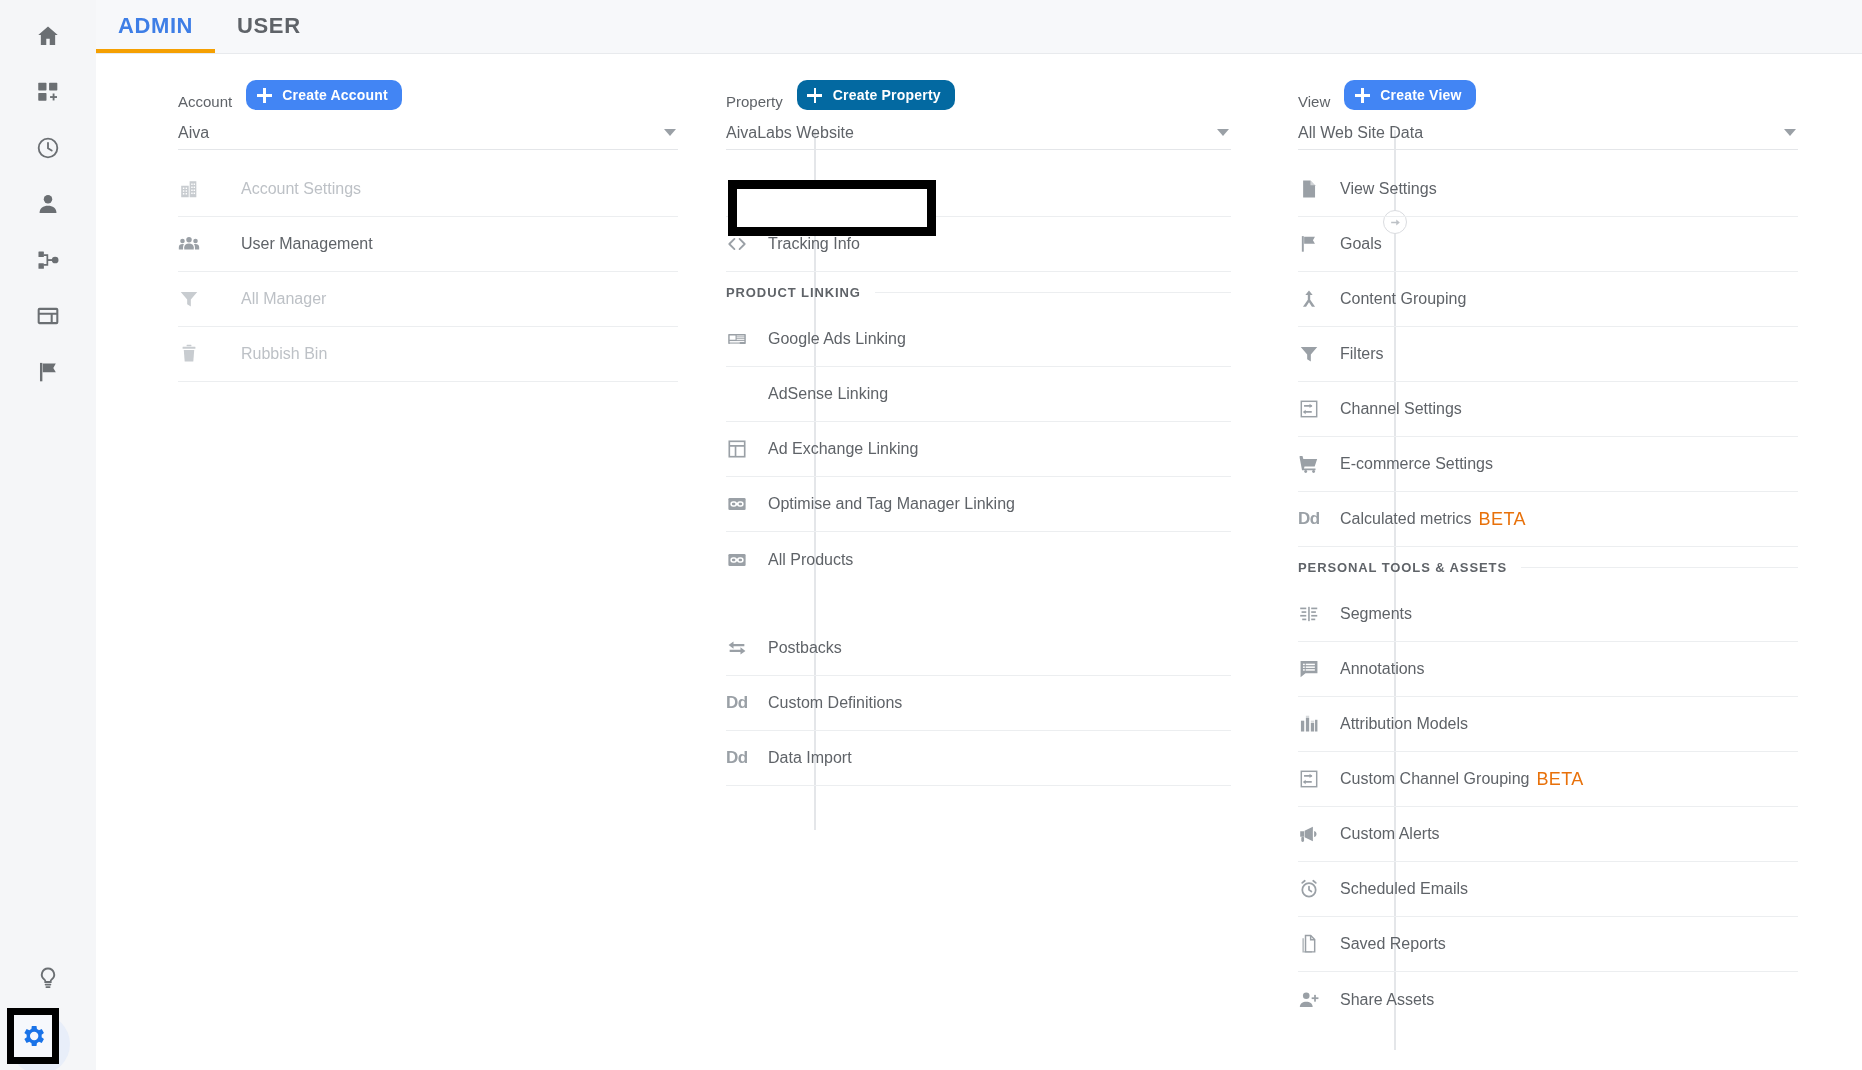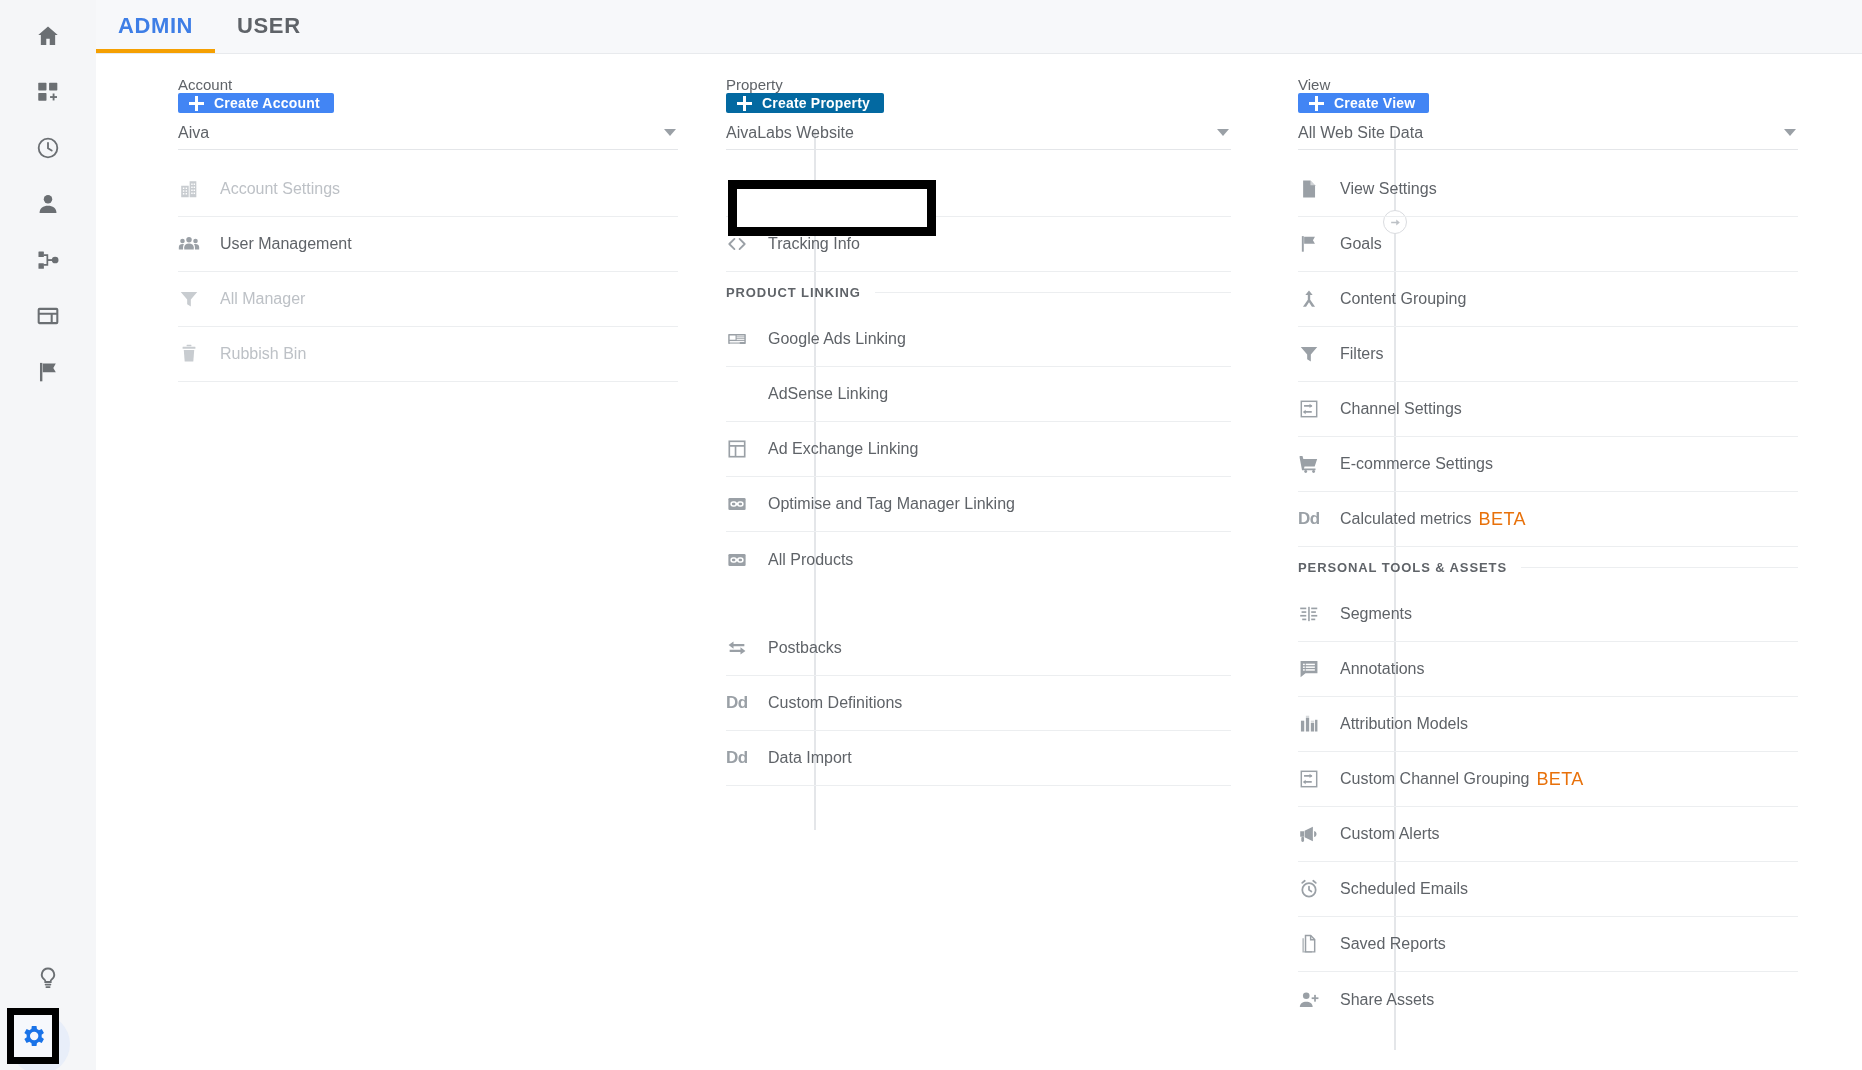--- a/index.html
+++ b/index.html
@@ -81,37 +81,36 @@
     display: flex;
     padding-top: 22px;
     height: 1016px;
   }
   .col { position: relative; }
   .col-account { width: 592px; padding-left: 82px; }
   .col-property { width: 592px; padding-left: 38px; }
   .col-view { width: 582px; padding-left: 18px; }
 
   .col-head {
-    display: flex; align-items: flex-start;
+    display: flex; align-items: flex-end;
     height: 34px;
     margin-bottom: 6px;
-    flex-direction: column;
   }
   .col-head-label {
     font-size: 15px; color: #5f6368;
     margin-right: 14px;
   }
   .create-btn {
     display: inline-flex; align-items: center;
     height: 30px;
     padding: 0 14px 0 8px;
     background: #4285f4;
     color: #ffffff;
     font-size: 14px; font-weight: bold;
-    border-radius: 2px;
+    border-radius: 10px;
     cursor: pointer;
     letter-spacing: 0.2px;
   }
   .create-btn.disabled { background: #0369a1; }
   .create-btn .plus {
     display: inline-block;
     width: 20px; height: 20px;
     position: relative;
     margin-right: 8px;
   }
@@ -160,21 +159,21 @@
   .menu-item.disabled .mi-icon { color: #c8ccd0; }
   .menu-item .mi-icon svg { display: block; }
   .menu-item .mi-label { white-space: nowrap; }
   .beta {
     color: #e8710a;
     font-size: 18px;
     margin-left: 7px;
     letter-spacing: 0.4px;
   }
 
-  .col-account .menu-item { width: 500px; }
+  .col-account .menu-item { width: 500px; gap: 21px; }
   .col-property .menu-item { width: 505px; }
   .col-view .menu-item { width: 500px; }
 
   .section-head {
     display: flex; align-items: center;
     height: 40px;
     font-size: 13px; font-weight: bold;
     color: #5f6368;
     letter-spacing: 0.9px;
   }

